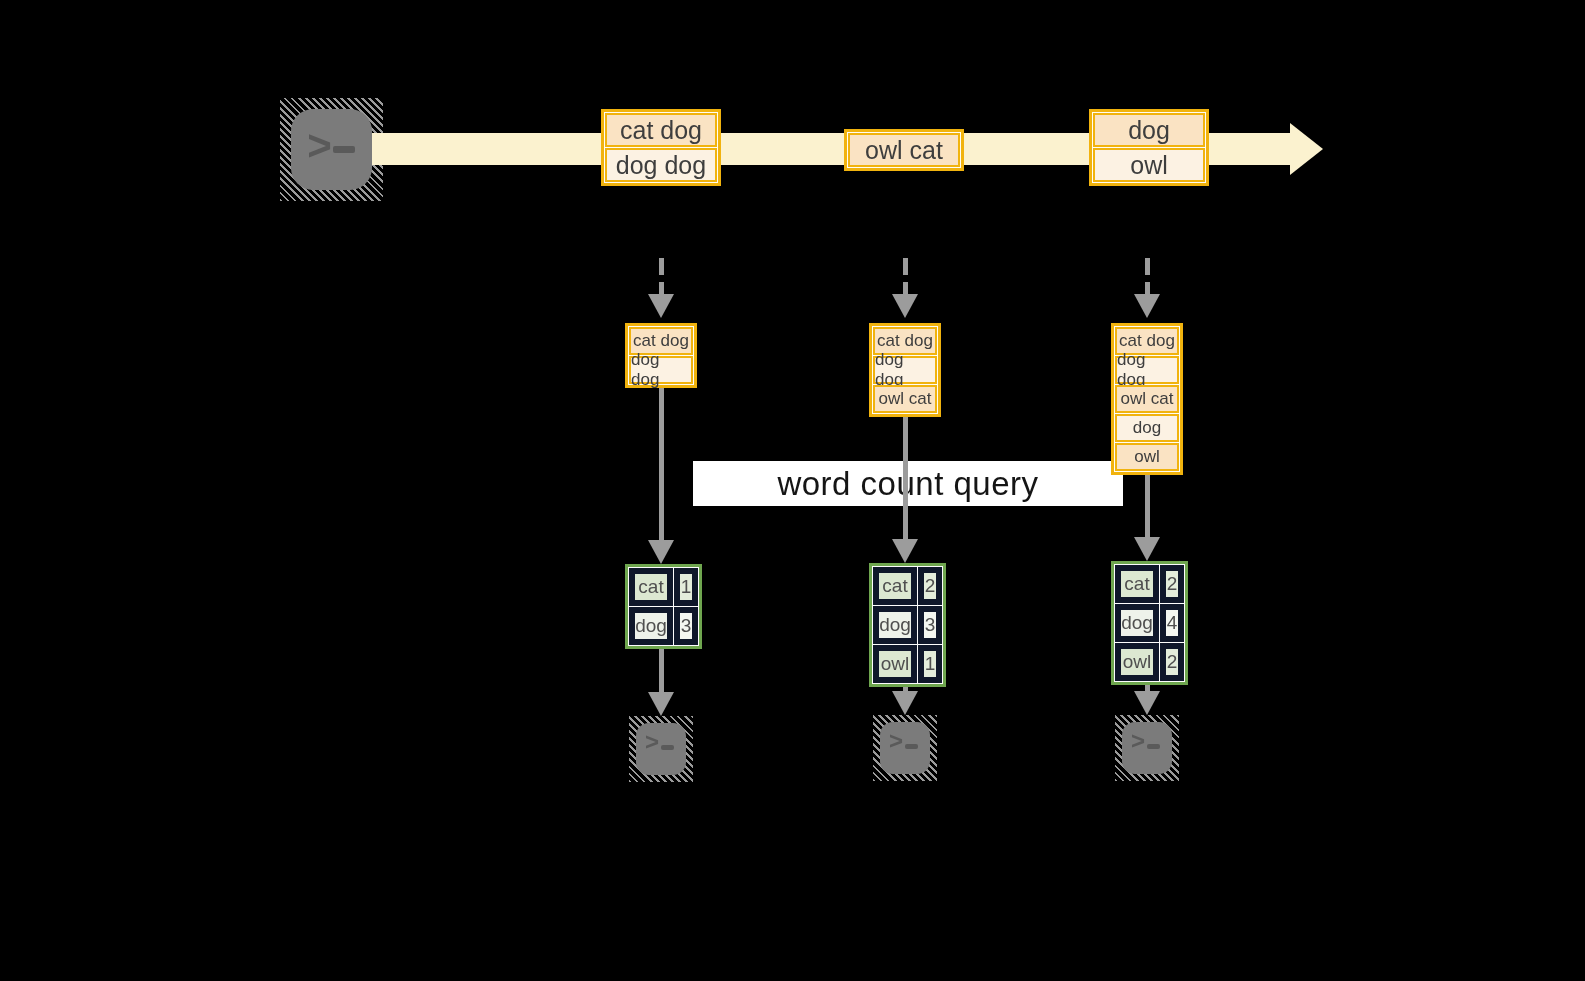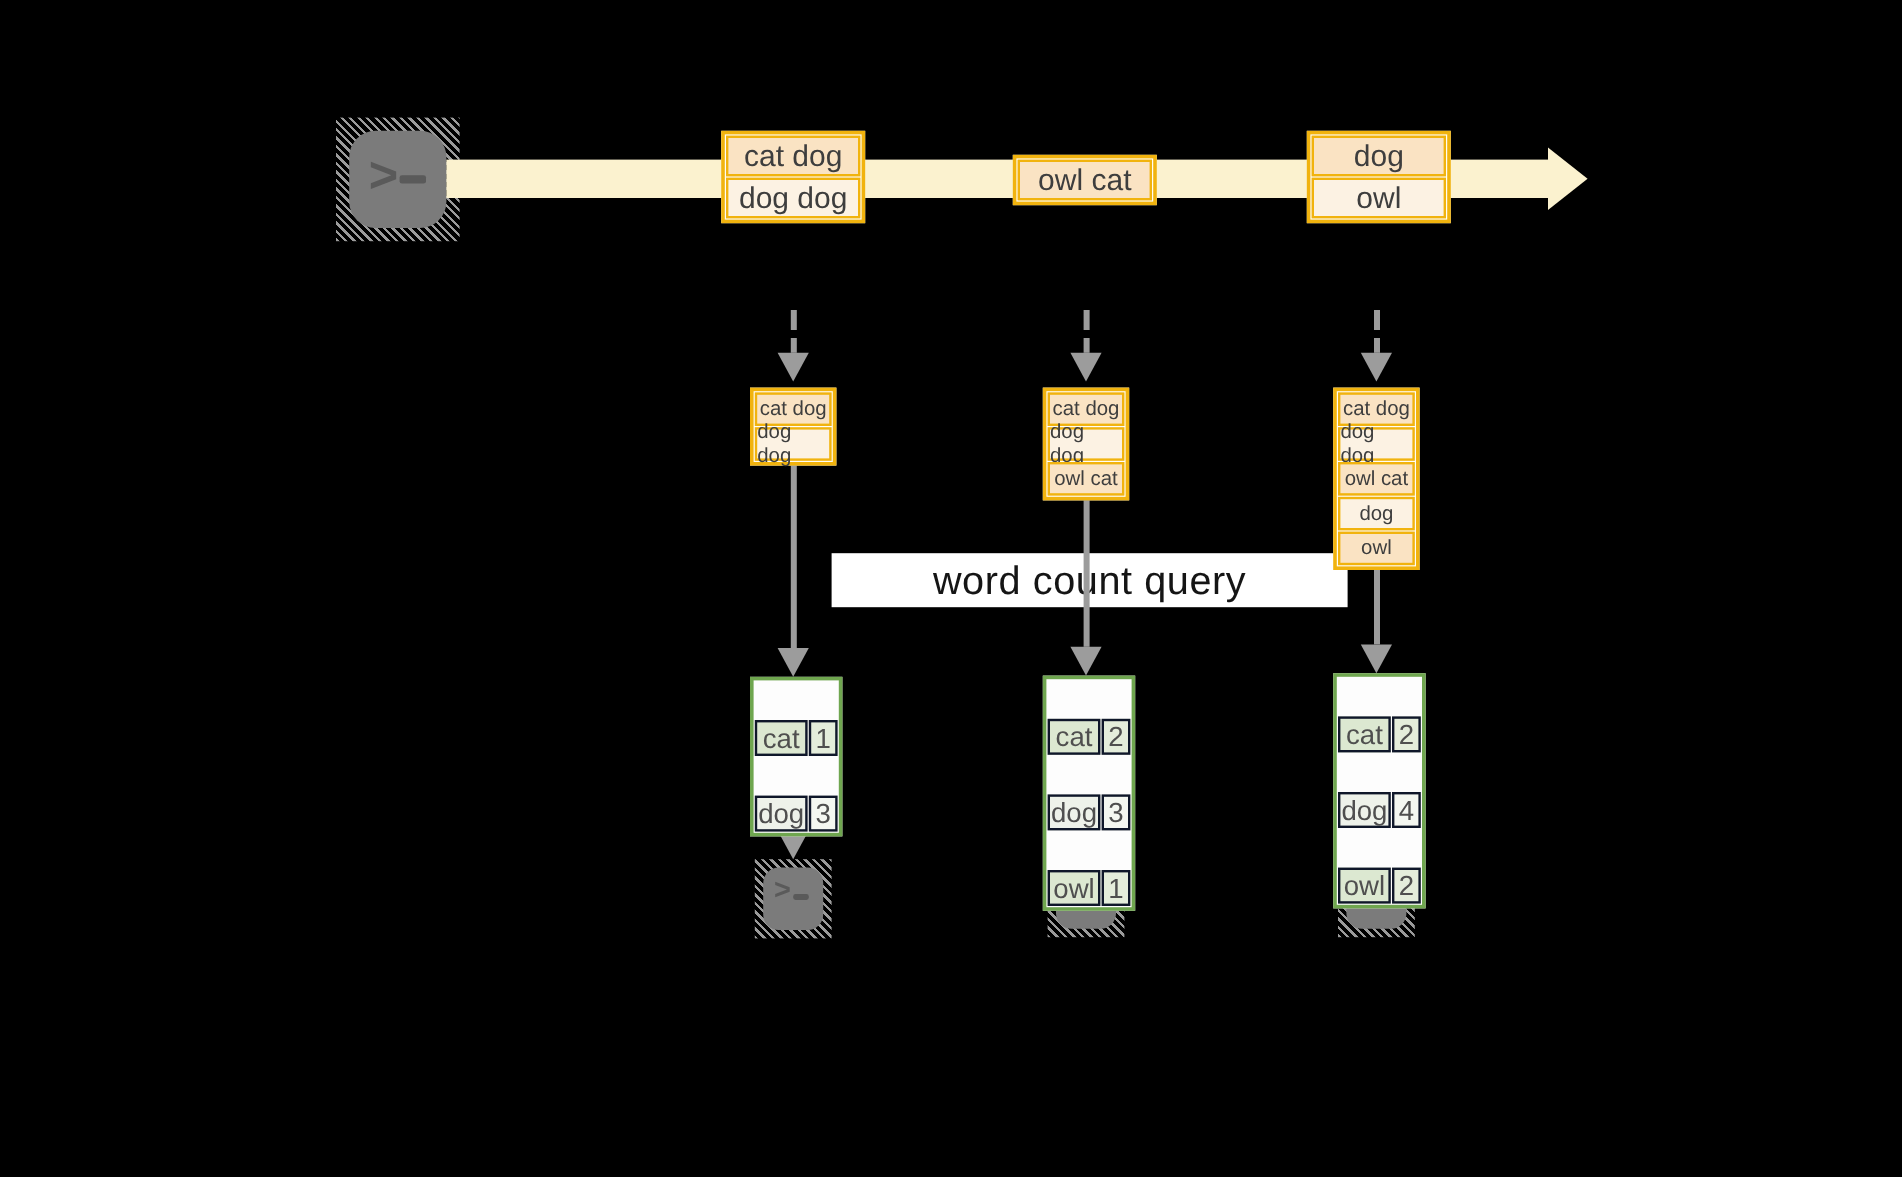--- a/index.html
+++ b/index.html
@@ -31,22 +31,22 @@
   .obox.batch{width:120px;}
   .obox.batch .cell{height:30px;font-size:25px;}
   .obox.list{width:72px;}
   .obox.list .cell{height:24px;font-size:17px;}
   .obox .cell.d{background:#FAE3C3;}
   .obox .cell.l{background:#FCF2E3;}
 
   
   .gtable{position:absolute;z-index:3;border:3px solid #6FA64F;background:#FDFDFD;padding:1px;
         display:grid;grid-template-columns:44px 24px;gap:1px;box-sizing:content-box;width:69px;}
-  .gtable .cell{border:2px solid #0f172a;height:26px;display:flex;align-items:center;justify-content:center;
-        color:#4f4f4f;font-size:23px;margin-top:32px;}
+  .gtable .cell{border:6px solid #0f172a;height:26px;display:flex;align-items:center;justify-content:center;
+        color:#4f4f4f;font-size:19px;}
   .gtable .cell.wd{background:#DCE8D1;}
   .gtable .cell.nd{background:#E4EDDB;}
   .gtable .cell.wl{background:#EEF2EA;}
   .gtable .cell.nl{background:#F4F7F1;}
 
   
   .varrow{position:absolute;width:5px;background:#9C9C9C;z-index:2;}
   .vdash{position:absolute;width:5px;z-index:2;
     background:repeating-linear-gradient(to bottom,#9C9C9C 0 17px,rgba(0,0,0,0) 17px 24px);}
   .vhead{position:absolute;width:0;height:0;z-index:2;

